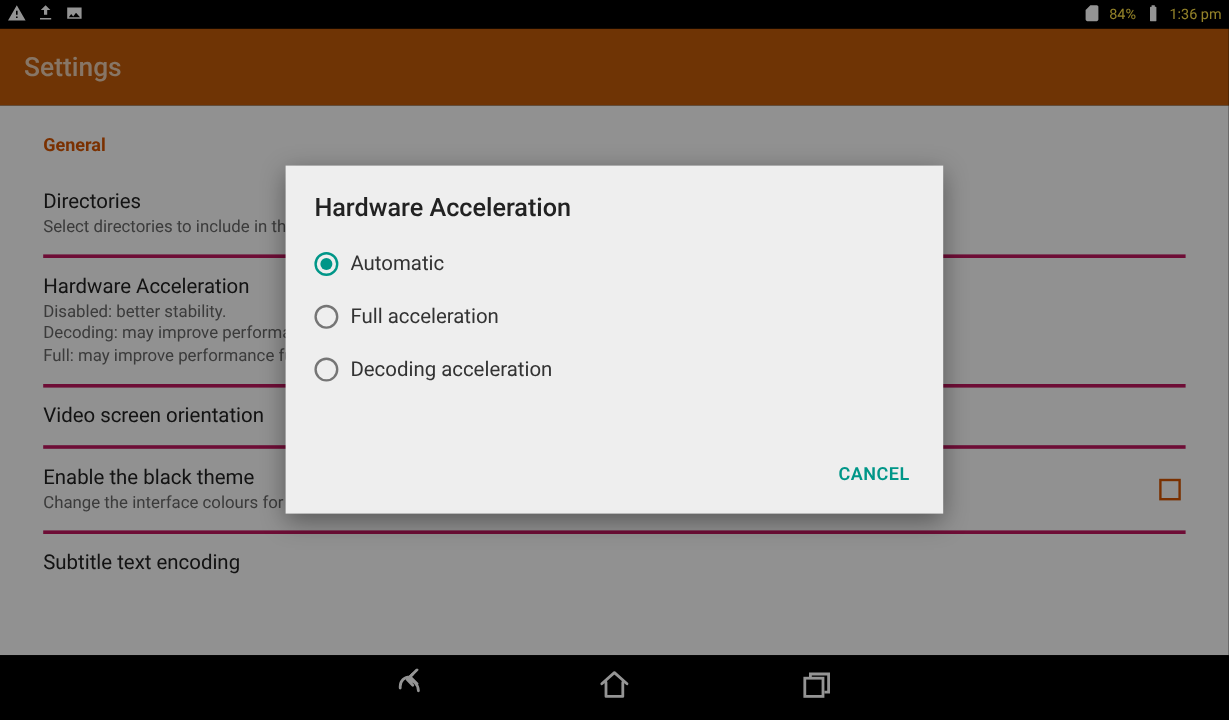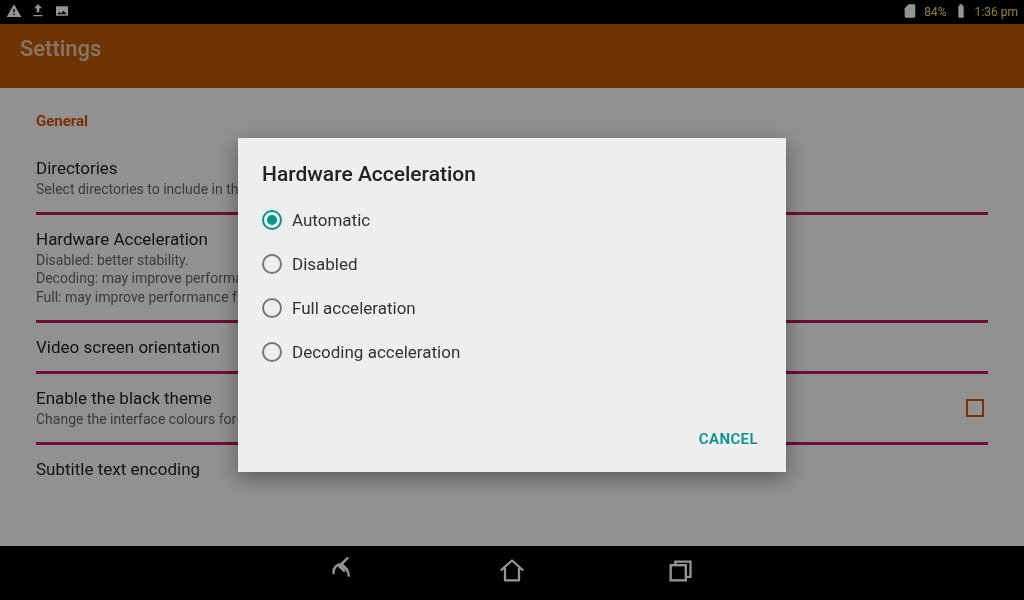--- a/index.html
+++ b/index.html
@@ -10,21 +10,21 @@
     height: 24px; background: #000; color: #fde047;
     display: flex; align-items: center; padding: 0 6px; font-size: 12px;
   }
   .statusbar .left  { display: flex; gap: 8px; align-items: center; }
   .statusbar .right { margin-left: auto; display: flex; gap: 6px; align-items: center; }
   .statusbar svg { width: 16px; height: 16px; fill: #fff; }
 
   
   .appbar {
     height: 64px; background: #c05b09; color: #e9cbb0;
-    display: flex; padding: 12px 20px;
+    display: flex; align-items: center; padding: 12px 20px;
     font-size: 22px; font-weight: 500;
   }
 
   
   .page {
     height: calc(600px - 24px - 64px - 54px);
     background: #fafafa; padding: 24px 36px 0 36px; color: #333;
   }
   .section-title { color: #d35400; font-size: 15px; font-weight: 700; margin-bottom: 14px; }
   .item { padding: 14px 0; border-bottom: 3px solid #be185d; position: relative; }
@@ -173,24 +173,20 @@
 
 <div class="dialog">
   <h2>Hardware Acceleration</h2>
   <div class="options">
     <div class="option">
       <span class="radio selected"></span>
       <span>Automatic</span>
     </div>
     <div class="option">
       <span class="radio"></span>
-      <span>Disabled</span>
-    </div>
-    <div class="option">
-      <span class="radio"></span>
       <span>Full acceleration</span>
     </div>
     <div class="option">
       <span class="radio"></span>
       <span>Decoding acceleration</span>
     </div>
   </div>
   <div class="dialog-actions">
     <button>CANCEL</button>
   </div>

